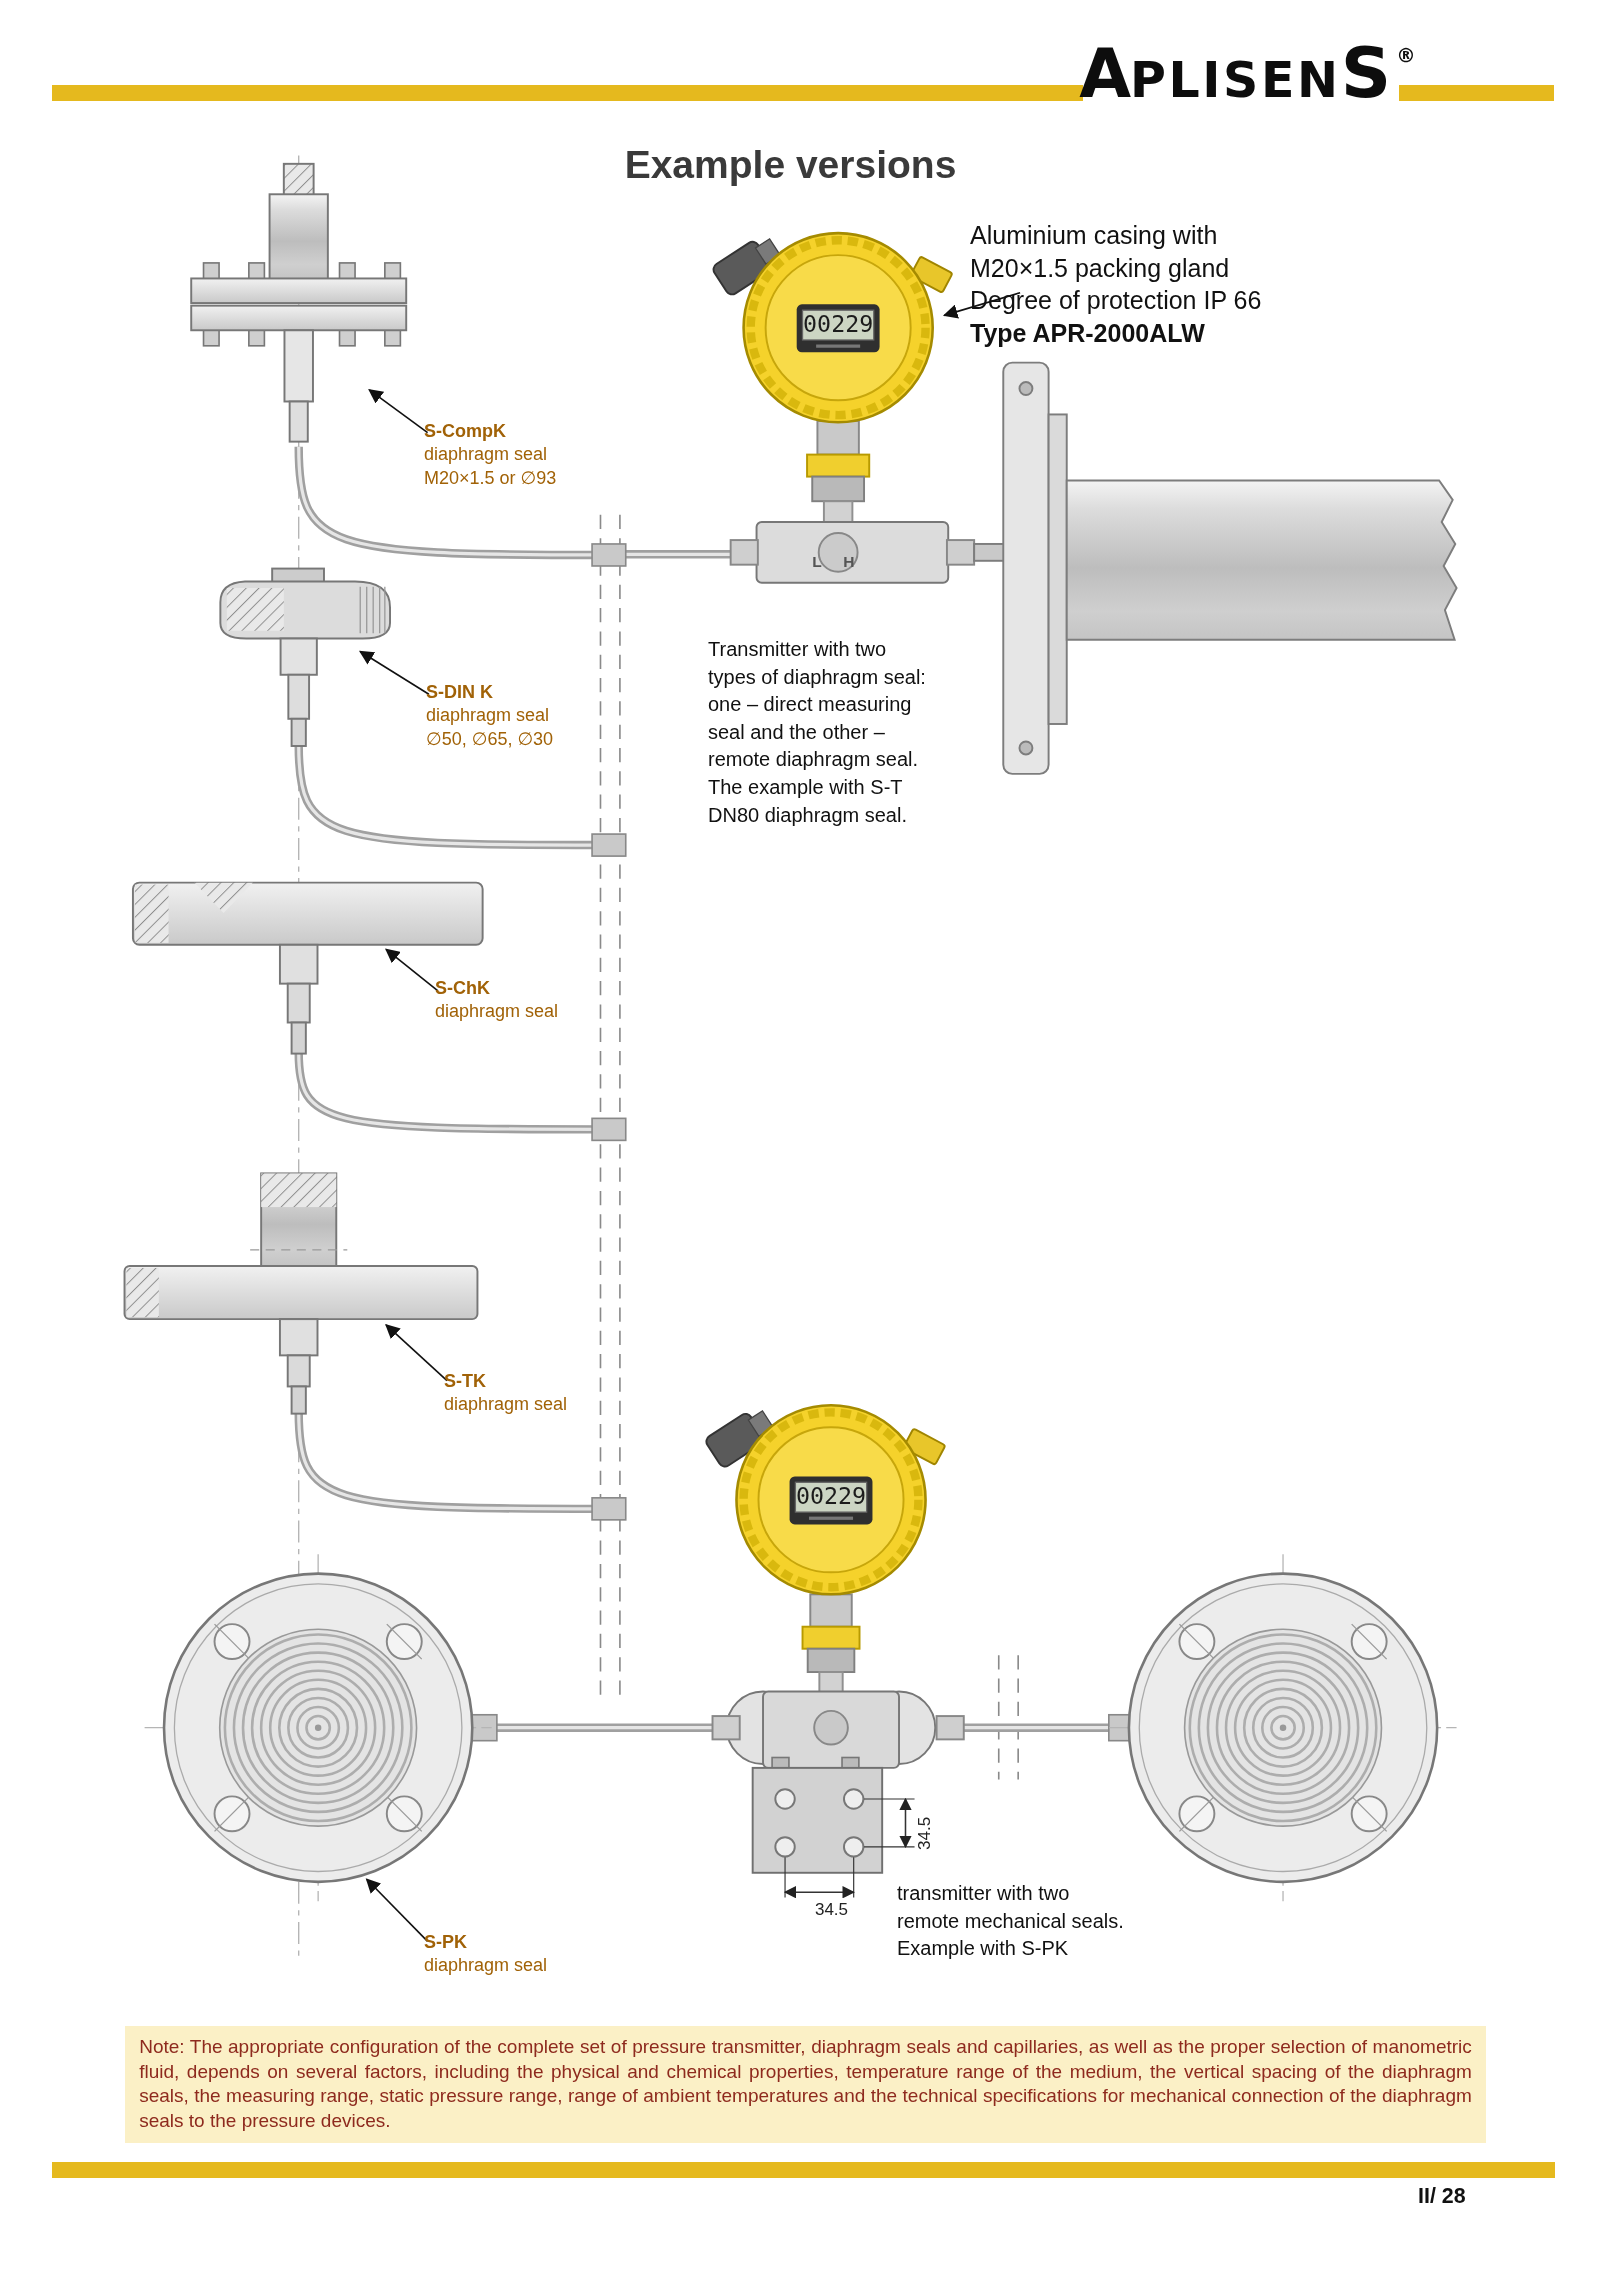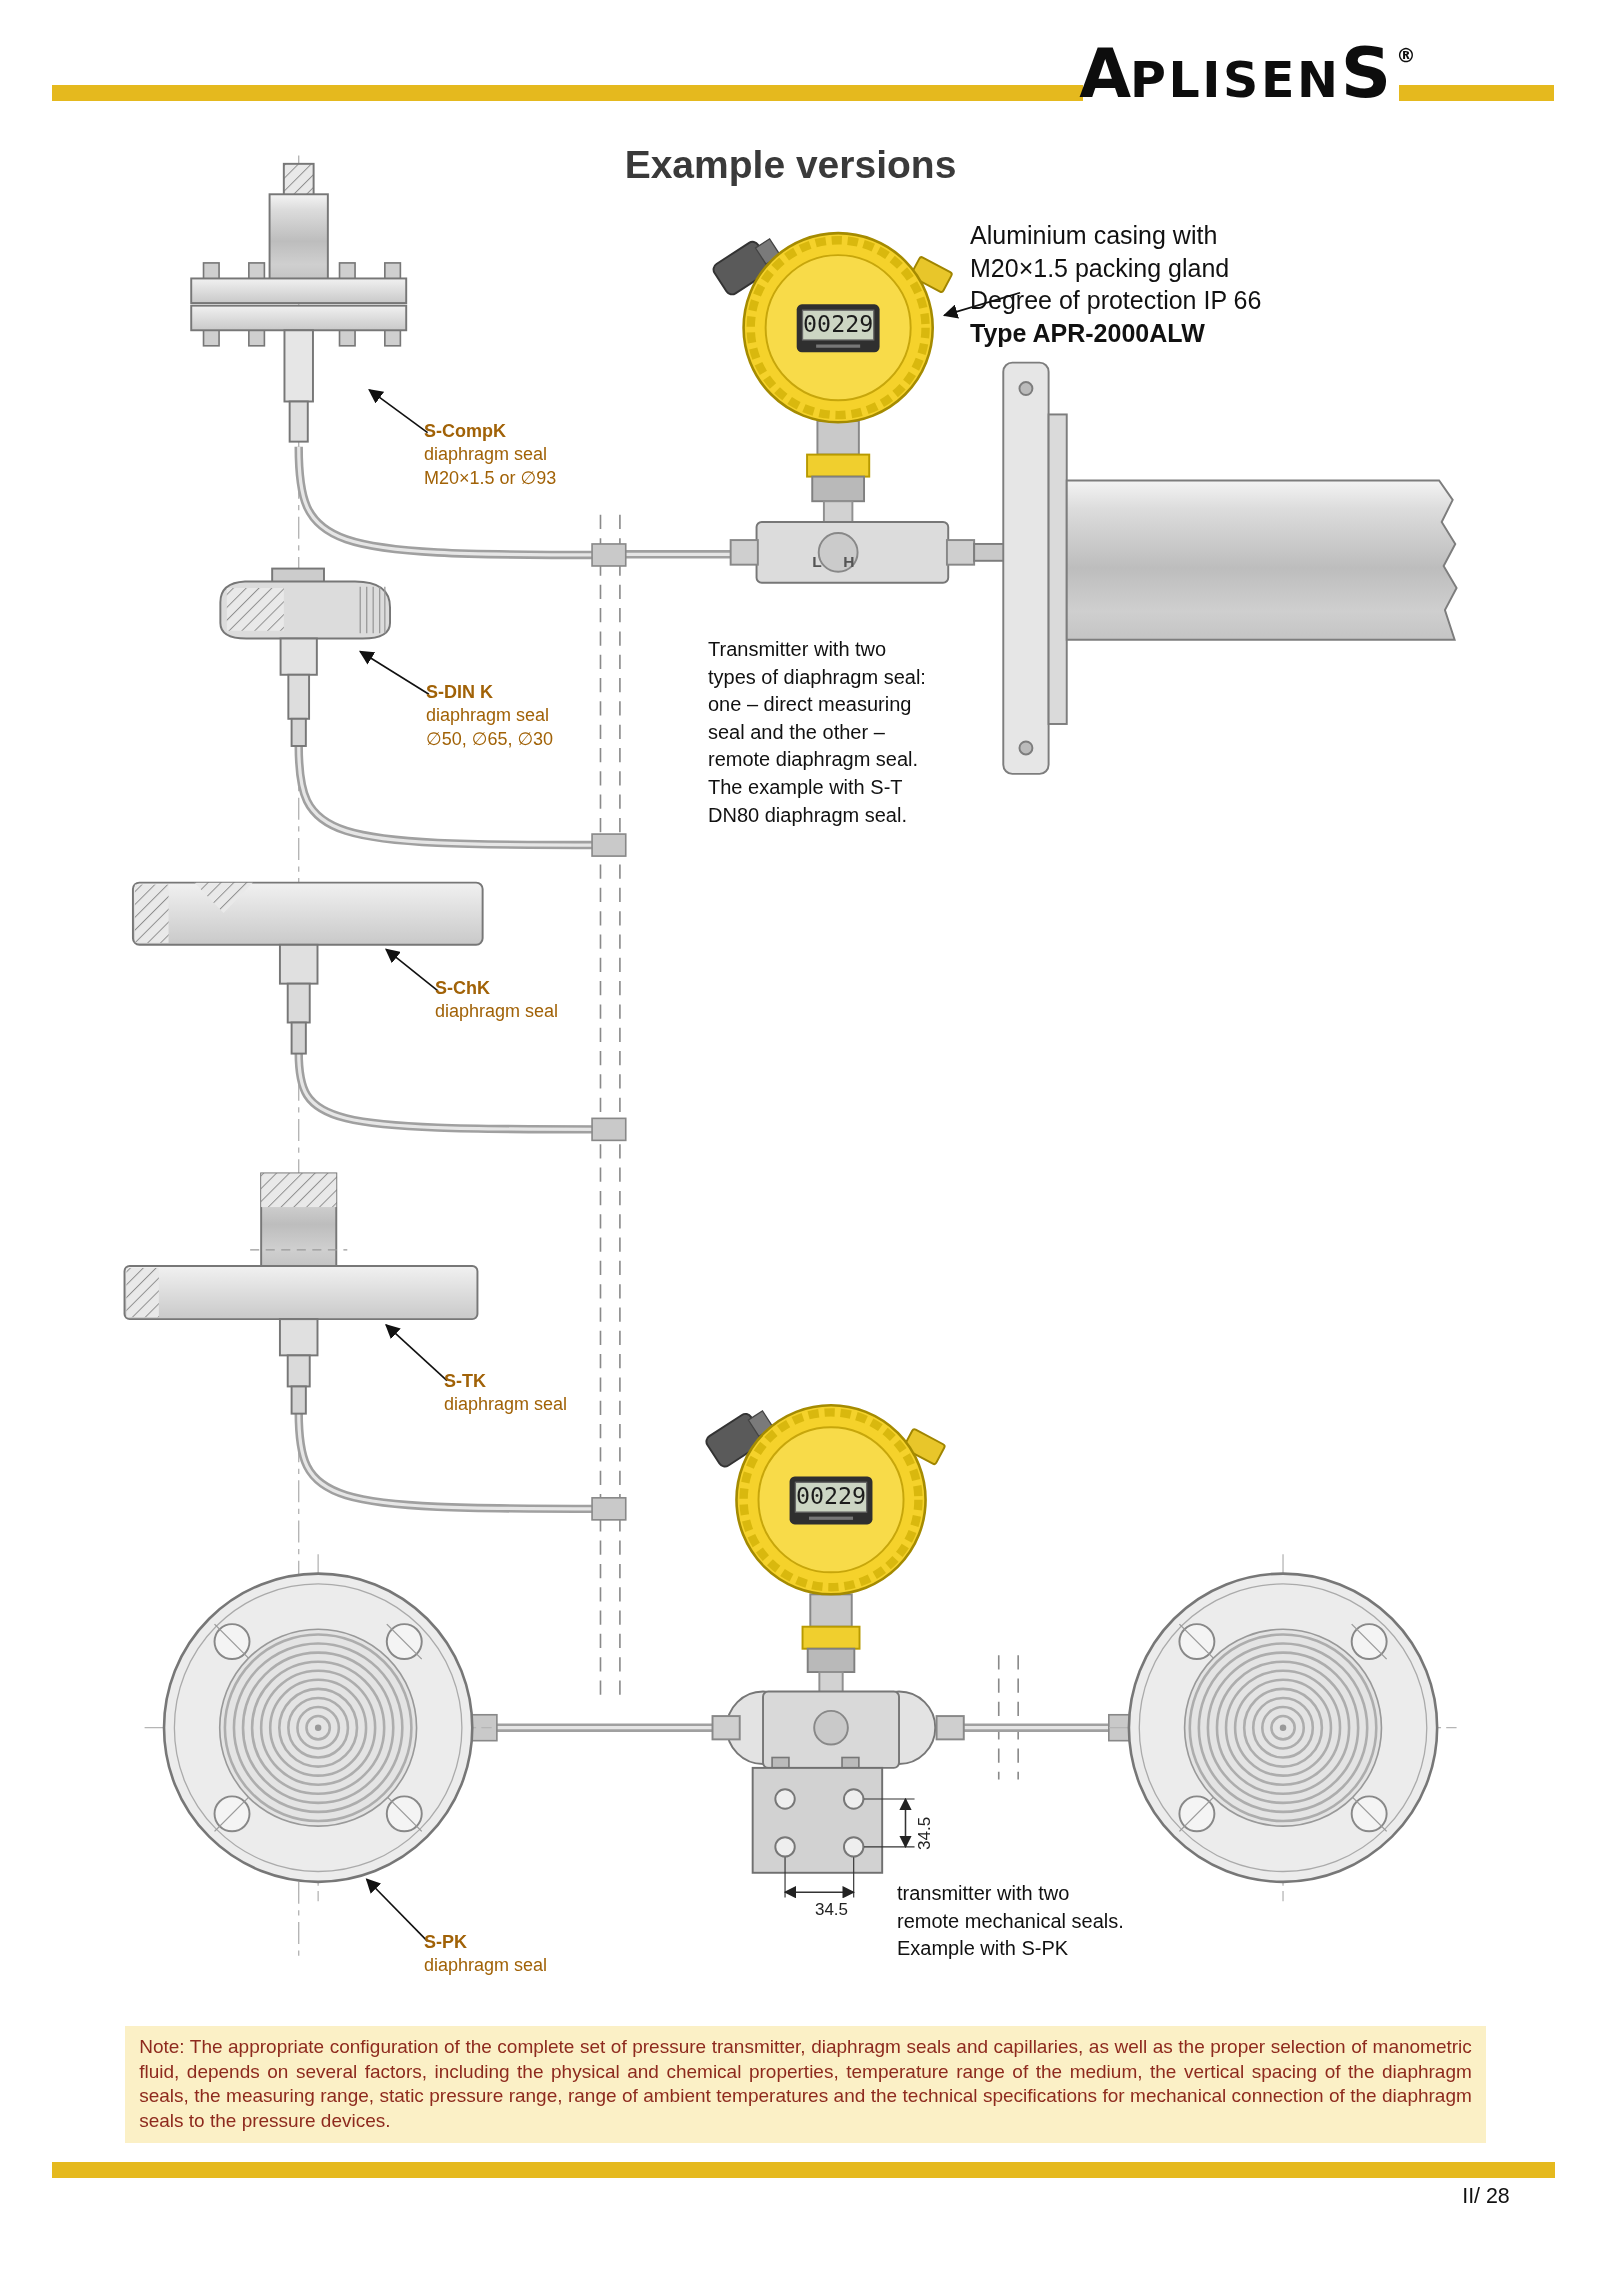--- a/index.html
+++ b/index.html
@@ -20,22 +20,22 @@
   .title{position:absolute;left:538px;top:127px;width:505px;text-align:center;
          font-size:39px;font-weight:bold;color:#3a3a3a;margin-top:16px;}
   .lbl{position:absolute;font-size:18px;line-height:1.3;color:#a16207;}
   .lbl .nm{font-weight:bold;}
   .para{position:absolute;font-size:20px;line-height:1.38;color:#111;}
   .ann{position:absolute;font-size:25px;line-height:1.3;color:#111;}
   .ann .tline{font-weight:bold;}
   .note{position:absolute;left:117px;top:2026px;width:1361px;box-sizing:border-box;
         background:#FBF0C6;color:#8e2a1e;font-size:19px;line-height:1.3;
         padding:9px 14.2px;text-align:justify;margin-left:8px;}
-  .pagenum{position:absolute;left:1418px;top:2184px;width:136px;text-align:center;
-           font-size:21.4px;font-weight:normal;color:#111;}
+  .pagenum{position:absolute;left:1418px;top:2184px;width:136px;text-align:left;
+           font-size:21.4px;font-weight:bold;color:#111;}
   .dim{position:absolute;font-size:17px;color:#222;}
   #dim-v{left:915px;top:1850px;transform:rotate(-90deg);transform-origin:left top;width:71px;}
   #dim-h{left:784px;top:1900px;width:95px;text-align:center;}
   svg text{font-family:"Liberation Sans",sans-serif;}
   svg .digits{font-family:"DejaVu Sans Mono",monospace;}
 </style>
 </head>
 <body>
 
 <div class="page">

